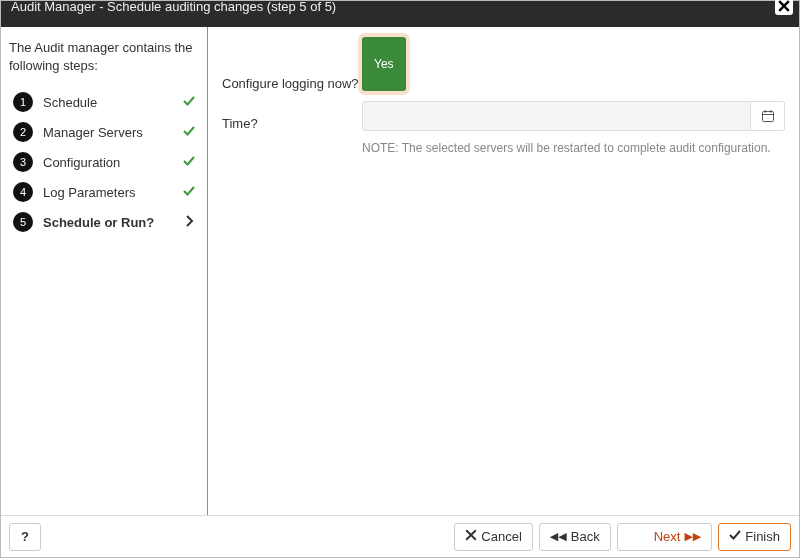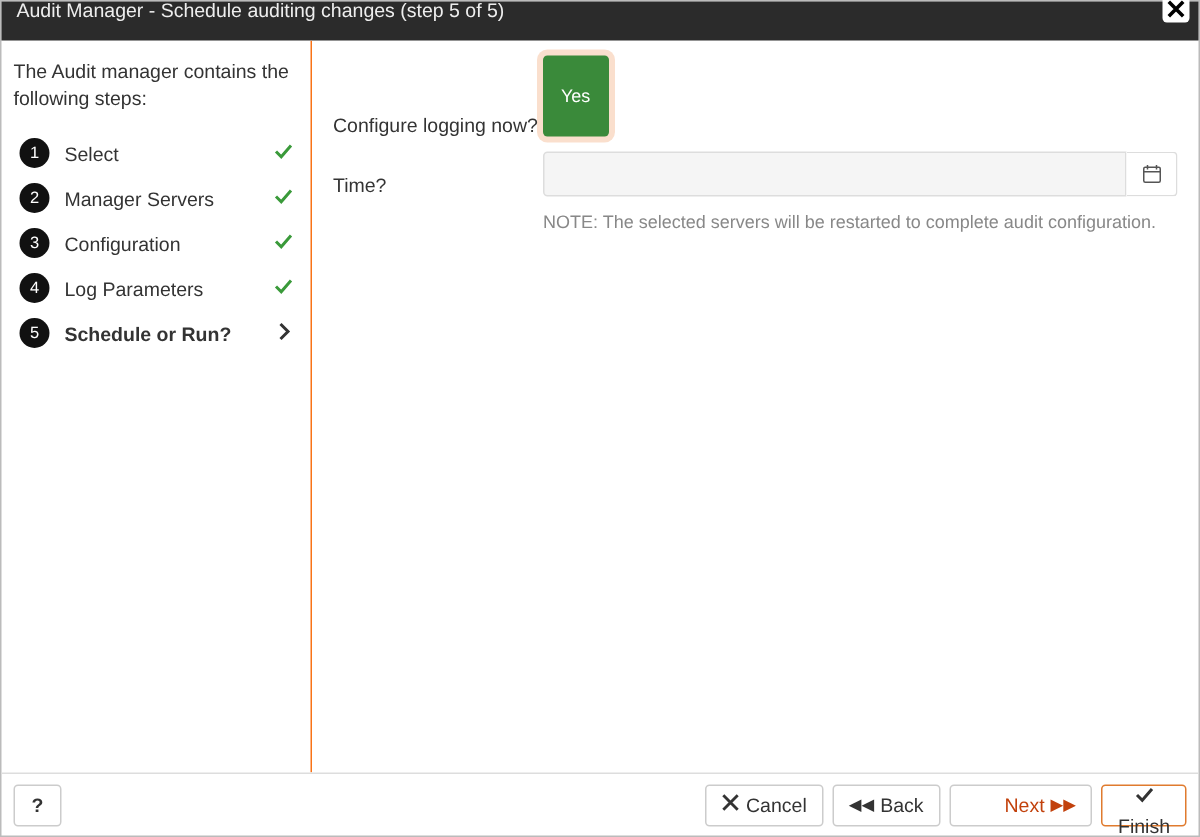--- a/index.html
+++ b/index.html
@@ -23,21 +23,21 @@
   .form-label { width:140px; font-size:13px; color:#333; }
   .yes-pill { background:#3a8a3a; color:#fff; padding:20px 12px; border-radius:3px; font-size:12px; box-shadow:0 0 0 4px rgba(240,150,90,0.3); }
   .time-input { flex:1; height:30px; border:1px solid #ddd; background:#f5f5f5; border-radius:3px 0 0 3px; padding:0 8px; font-size:13px; color:#666; }
   .cal-btn { width:34px; height:30px; border:1px solid #ddd; border-left:none; background:#fff; border-radius:0 3px 3px 0; display:flex; align-items:center; justify-content:center; cursor:pointer; color:#555;}
   .note { font-size:12px; color:#888; margin-left:140px; margin-top:2px; }
   .footer { height:42px; border-top:1px solid #ddd; display:flex; align-items:center; padding:0 8px; gap:6px; }
   .spacer { flex:1; }
   .btn { height:28px; border:1px solid #ccc; background:#fff; border-radius:3px; padding:0 10px; font-size:13px; color:#333; display:inline-flex; align-items:center; gap:4px; cursor:pointer; }
   .btn.icon-only { width:32px; justify-content:center; padding:0; font-weight:bold;}
   .btn.disabled { color:#c2410c; cursor:default;padding-left:36px; }
-  .btn.primary { border:1px solid #e07b2e; color:#333;flex-direction:column; }
+  .btn.primary { border:1px solid #e07b2e; color:#333; }
   .btn .sym { font-size:11px; }
   svg.ic { width:12px; height:12px; }
 </style>
 </head>
 <body>
 
 <div class="window">
 
   <div class="titlebar">
     <span class="title-text">Audit Manager - Schedule auditing changes (step 5 of 5)</span>
@@ -48,21 +48,21 @@
     </span>
   </div>
 
   <div class="body">
 
     <div class="sidebar">
       <div class="sidebar-intro">The Audit manager contains the following steps:</div>
       <ul class="steps">
         <li>
           <span class="step-num">1</span>
-          <span class="step-label">Select</span>
+          <span class="step-label">Schedule</span>
           <span class="check"><svg class="ic" viewBox="0 0 12 12">
                 <path d="M1 6 L4.5 9.5 L11 2" stroke="#3a9a3a" stroke-width="2" fill="none"></path>
               </svg></span>
         </li>
         <li>
           <span class="step-num">2</span>
           <span class="step-label">Manager Servers</span>
           <span class="check"><svg class="ic" viewBox="0 0 12 12">
                 <path d="M1 6 L4.5 9.5 L11 2" stroke="#3a9a3a" stroke-width="2" fill="none"></path>
               </svg></span>

